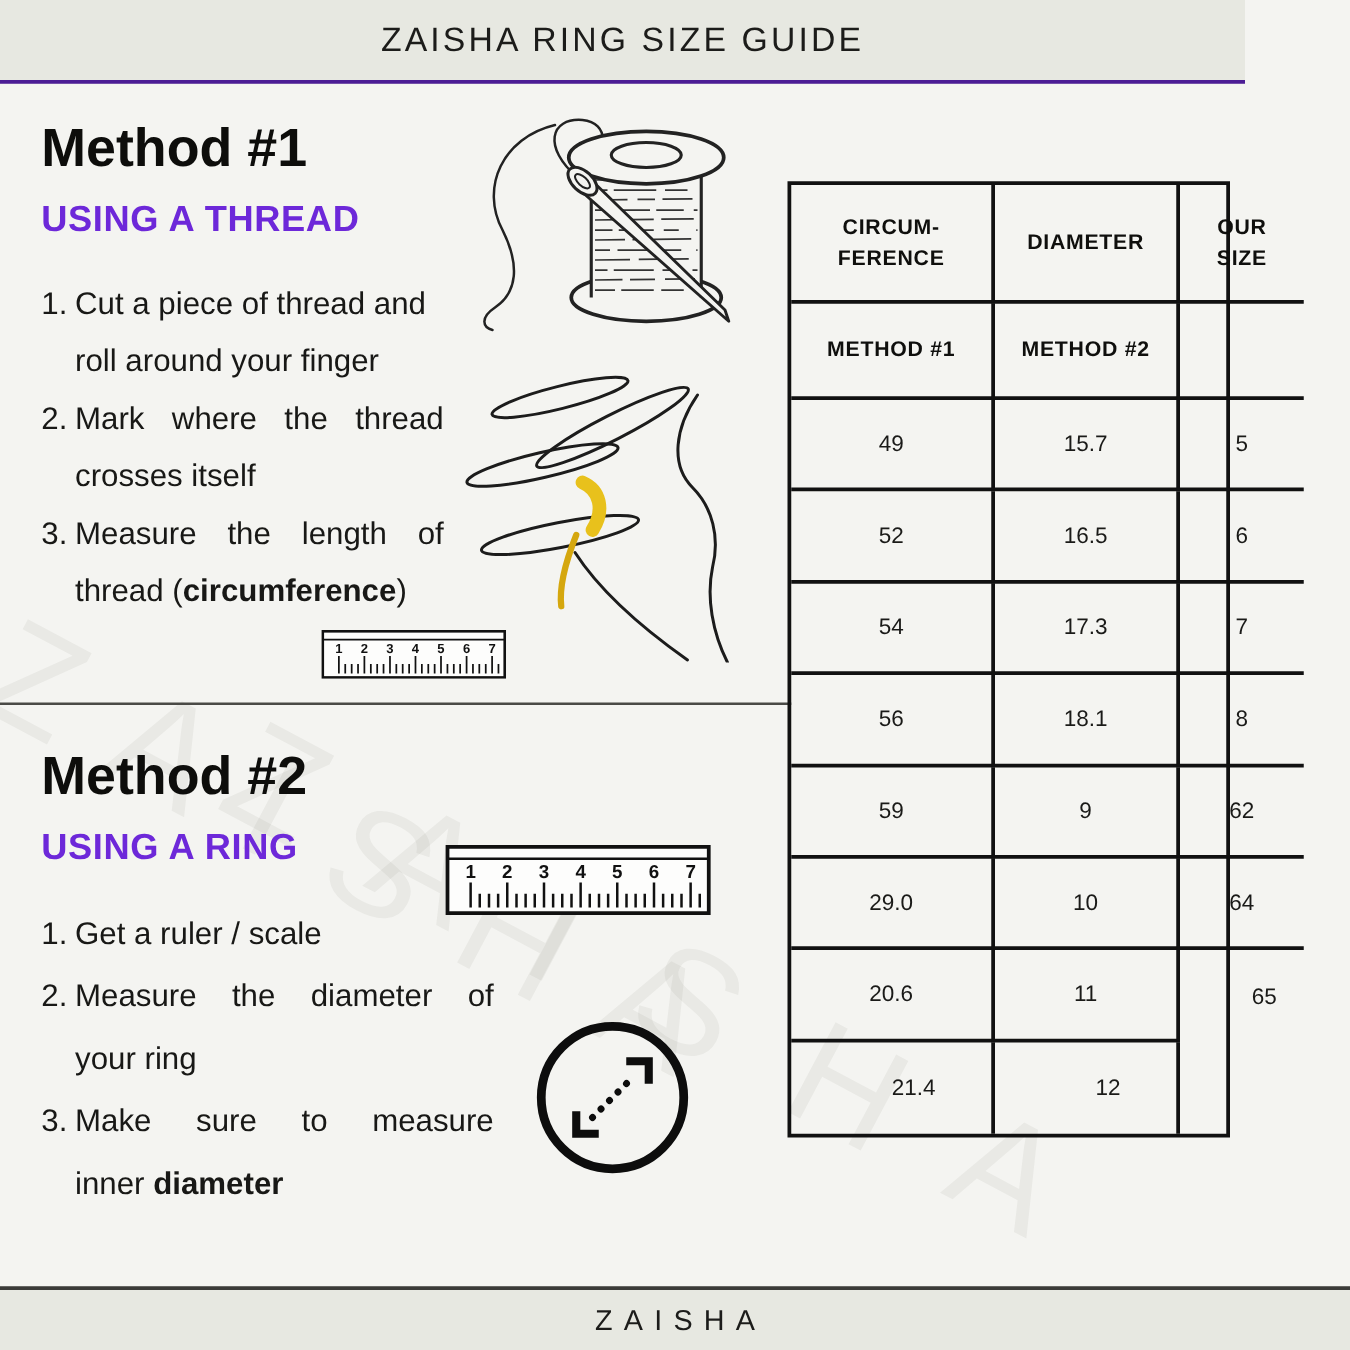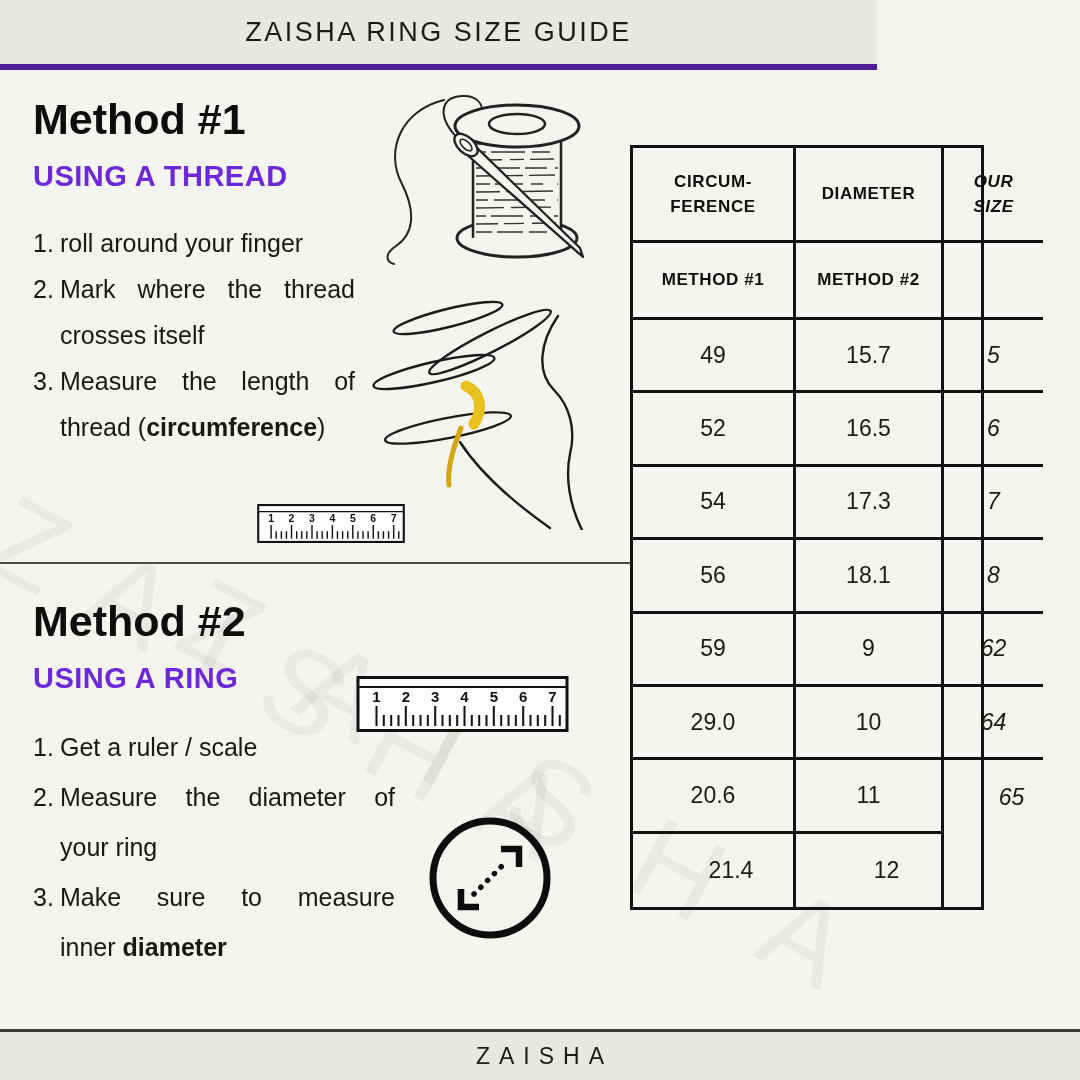--- a/index.html
+++ b/index.html
@@ -6,22 +6,22 @@
   .canvas{position:relative;width:1080px;height:1080px;overflow:hidden;background:#f4f4f1;
           font-family:"Liberation Sans",sans-serif;color:#141412;}
 
   
   .wm{position:absolute;z-index:0;font-size:118px;color:rgba(50,50,42,.055);
       white-space:nowrap;transform-origin:0 0;font-weight:400;}
   .wm1{left:28px;top:468px;letter-spacing:42px;transform:rotate(28deg);}
   .wm2{left:222px;top:550px;letter-spacing:62px;transform:rotate(28deg);}
 
   
-  .topbar{position:absolute;left:0;top:0;width:877px;height:64px;background:#e7e8e1;
-          border-bottom:6px solid #4c1d95;display:flex;align-items:center;justify-content:center;z-index:2;}
+  .topbar{position:absolute;left:0;top:0;width:996px;height:64px;background:#e7e8e1;
+          border-bottom:3px solid #4c1d95;display:flex;align-items:center;justify-content:center;z-index:2;}
   .topbar-title{font-size:27px;letter-spacing:2.5px;color:#1c1c1a;}
   .bottombar{position:absolute;left:0;top:1029px;width:1080px;height:48px;background:#e7e8e1;
           border-top:3px solid #3b3b38;display:flex;align-items:center;justify-content:center;z-index:2;}
   .brand{font-size:23px;letter-spacing:9px;padding-left:9px;color:#1c1c1a;}
 
   
   .msec{position:absolute;z-index:1;}
   .m1{left:33px;top:95px;width:322px;}
   .m2{left:33px;top:597px;width:362px;}
   .mtitle{margin:0;font-size:43px;font-weight:800;letter-spacing:0;color:#0d0d0b;}
@@ -46,44 +46,45 @@
   .ruler2{left:356px;top:676px;}
   .circ{left:424px;top:812px;}
   .ruler-num{font-weight:700;font-size:15px;fill:#111;}
 
   
   .tbl{position:absolute;left:630px;top:145px;width:354px;z-index:1;display:grid;
        grid-template-columns:163px 148px 99px;grid-template-rows:95px 77px repeat(8,73.4px);
        border:3px solid #111;box-sizing:border-box;background:transparent;}
   .tbl>div{display:flex;align-items:center;justify-content:center;
            border-right:3px solid #111;border-bottom:3px solid #111;}
-  .tbl>div:nth-child(3n){border-right:none;font-style:italic;}
+  .tbl>div:nth-child(3n){border-right:none;}
   .tbl>div:nth-last-child(-n+3){border-bottom:none;margin-left:36px;}
   .th{font-weight:800;font-size:17px;letter-spacing:.6px;white-space:pre-line;
       text-align:center;line-height:1.5;color:#0f0f0d;}
   .tm{font-weight:800;font-size:17px;letter-spacing:.6px;color:#0f0f0d;}
-  .td{font-size:23px;color:#1a1a18;}
+  .td{font-size:18px;color:#1a1a18;}
 </style>
 </head>
 <body>
 
 <div class="canvas">
 
   <div class="wm wm1">ZAISHA</div>
   <div class="wm wm2">ZAISHA</div>
 
   <header class="topbar">
     <div class="topbar-title">ZAISHA RING SIZE GUIDE</div>
   </header>
 
   <section class="msec m1">
     <h1 class="mtitle">Method #1</h1>
     <h2 class="msub">USING A THREAD</h2>
     <ol class="steps">
       <li>
+        <span class="ln">Cut a piece of thread and</span>
         <span class="ln">roll around your finger</span>
       </li>
       <li>
         <span class="ln stretch">Mark where the thread</span>
         <span class="ln">crosses itself</span>
       </li>
       <li>
         <span class="ln stretch">Measure the length of</span>
         <span class="ln"><span>thread (</span><b>circumference</b><span>)</span></span>
       </li>

